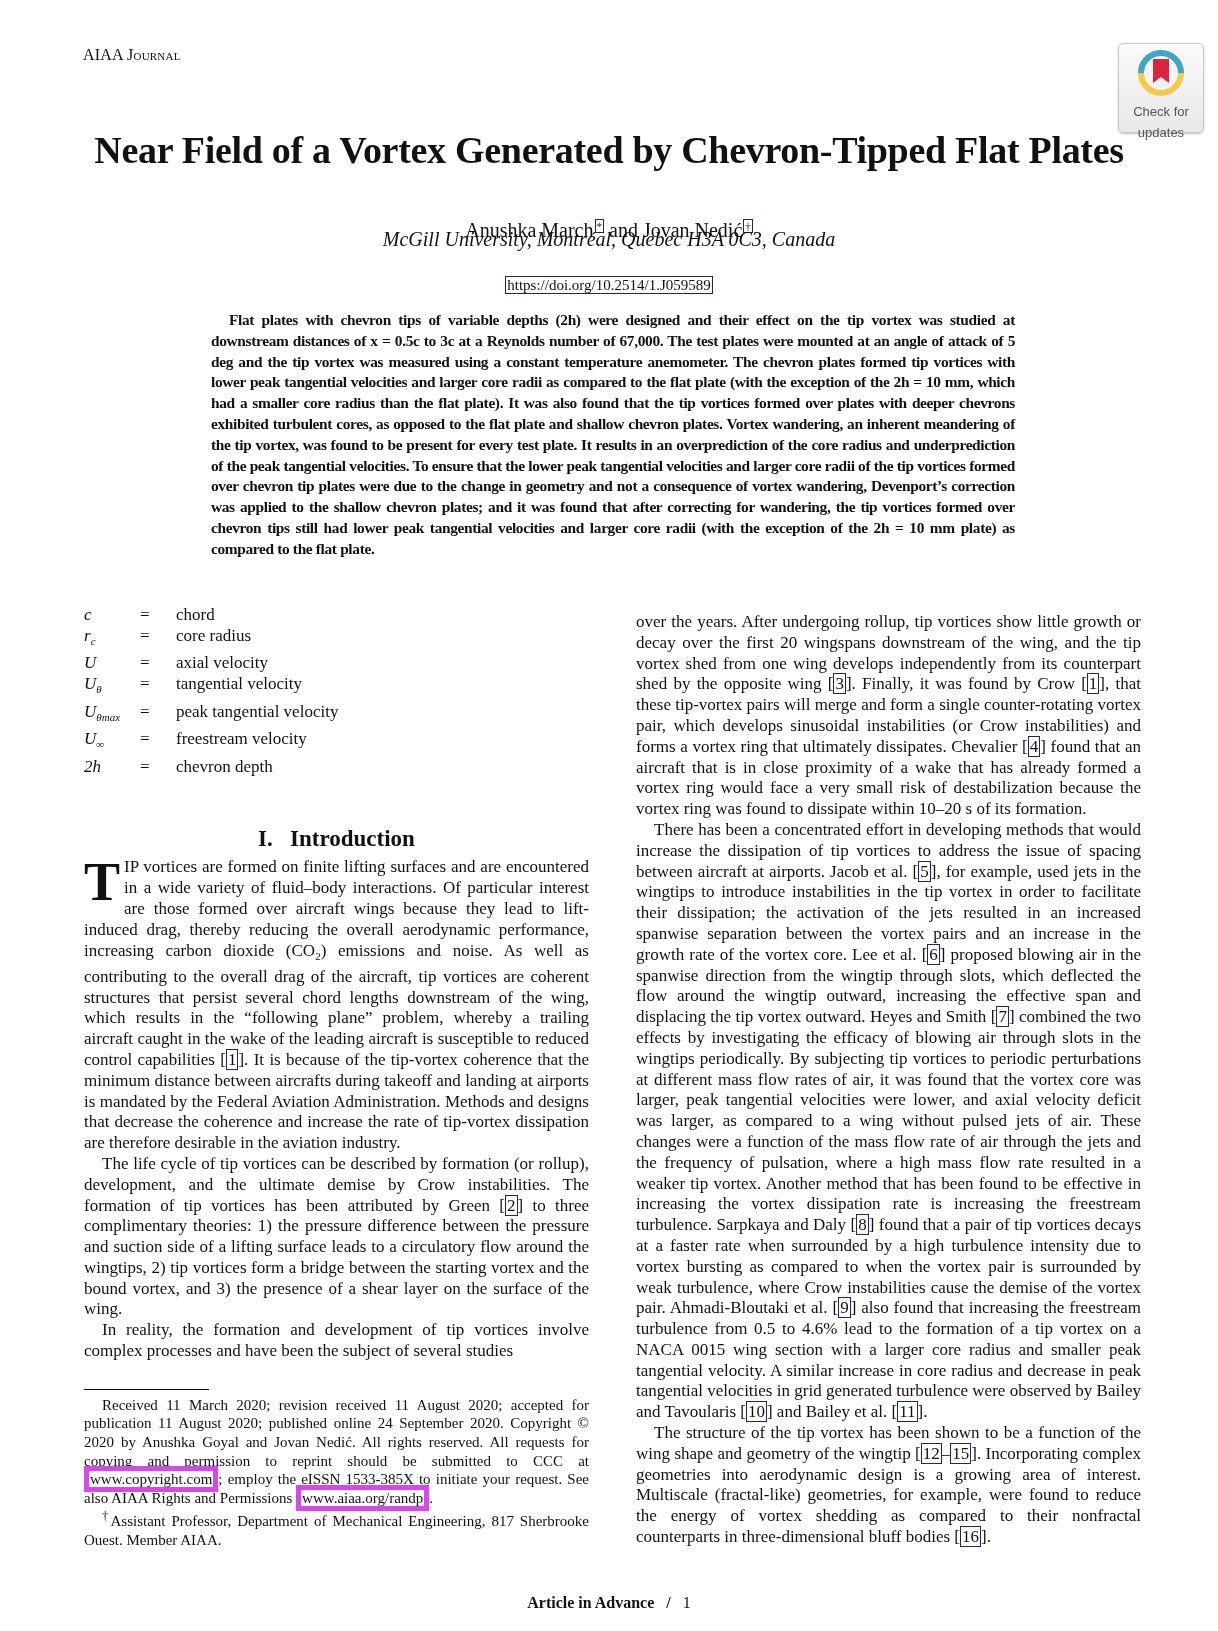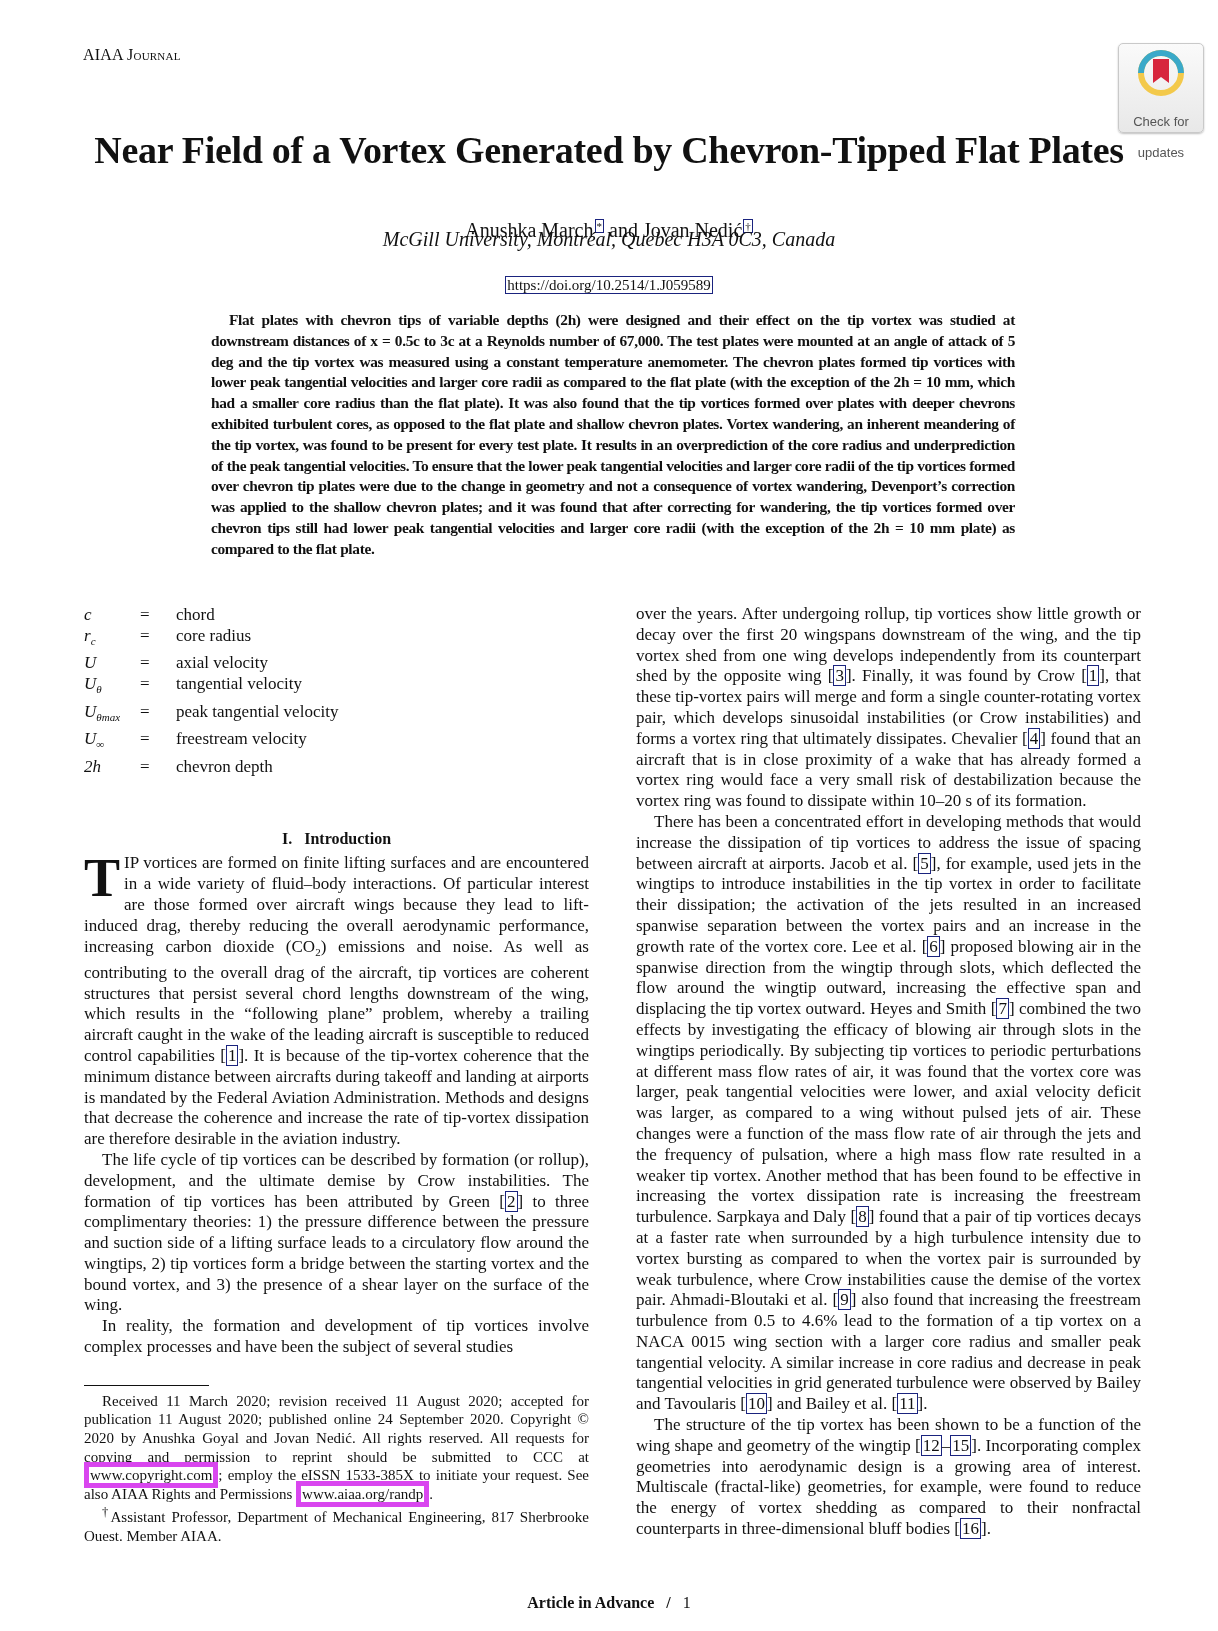--- a/index.html
+++ b/index.html
@@ -1,41 +1,41 @@
 <!DOCTYPE html>
 <html><head>
 <meta charset="utf-8">
 <style>
   html, body { margin:0; padding:0; background:#fff; }
   body { width:1218px; height:1631px; position:relative; overflow:hidden; font-family:"Liberation Serif", "DejaVu Serif", serif; color:#111; }
   .running-head { position:absolute; left:83px; top:46px; font-size:16px; letter-spacing:0.2px; }
   .running-head .sc { font-variant: small-caps; }
   .crossmark { position:absolute; left:1118px; top:43px; width:84px; height:88px; border:1px solid #c9c9c9; border-radius:5px; background:linear-gradient(#fafafa,#e8e8e8); box-shadow:0 1px 2px rgba(0,0,0,.25); text-align:center; font-family:"Liberation Sans", sans-serif; }
   .crossmark svg { display:block; margin:5px auto 0; }
-  .crossmark .cm-text { font-size:13px; line-height:13px; color:#555; margin-top:18px; }
+  .crossmark .cm-text { font-size:13px; line-height:13px; color:#555; margin-top:8px; }
   .title { position:absolute; left:0; width:1218px; top:128px; text-align:center; font-size:38px; font-weight:bold; letter-spacing:-0.3px; }
   .authors { position:absolute; left:0; width:1218px; top:219px; text-align:center; font-size:20px; }
   .authors .fn { display:inline-block; border:1px solid #1a237e; font-size:11px; line-height:12px; padding:0 1px; vertical-align:top; margin-left:1px; }
   .affil { position:absolute; left:0; width:1218px; top:228px; text-align:center; font-size:20px; font-style:italic; }
   .doi { position:absolute; left:0; width:1218px; top:277px; text-align:center; font-size:15px; }
   .doi span { border:1px solid #1a237e; padding:0 1px; }
   .abstract { position:absolute; left:211px; width:804px; top:310px; font-size:15.4px; line-height:20.8px; font-weight:bold; text-align:justify; font-family:"Liberation Serif", serif; letter-spacing:-0.35px; }
   .abstract p { margin:0; text-indent:18px; }
   .col { position:absolute; width:505px; font-size:17px; line-height:20.8px; text-align:justify; }
   .col-left { left:84px; top:604px; }
   .col-right { left:636px; top:604px; }
   .nom-title { text-align:center; font-weight:bold; font-size:20px; margin:0 0 3px 0; padding-right:150px; }
   .nom-row { display:flex; font-size:17px; line-height:21px; }
   .nom-sym { width:56px; font-style:italic; }
   .nom-eq { width:36px; }
   .nom-def { }
   sub { font-size:11px; }
-  .intro-title { text-align:center; font-weight:bold; font-size:16px; margin:52px 0 4px 0; }
+  .intro-title { text-align:center; font-weight:bold; font-size:23px; margin:52px 0 4px 0; }
   .col p { margin:0; text-indent:18px; }
-  .col p.noindent { text-indent:0; }
+  .col p.noindent { text-indent:0;margin-top:8px; }
   .dropcap { float:left; font-size:54px; line-height:44px; font-weight:bold; margin:3px 4px 0 0; }
   .ref { border:1px solid #1a237e; padding:0 1px; }
   .fnrule { width:125px; border-top:1px solid #111; margin:27px 0 6px 0; }
   .footnotes { font-size:15px; line-height:18.6px; }
   .footnotes p { text-indent:18px; }
   .link { border:5px solid #d946ef; padding:0 1px; }
   .footer { position:absolute; left:0; width:1218px; top:1594px; text-align:center; font-size:16px; }
   .footer b { font-weight:bold; }
 </style>
 </head>

